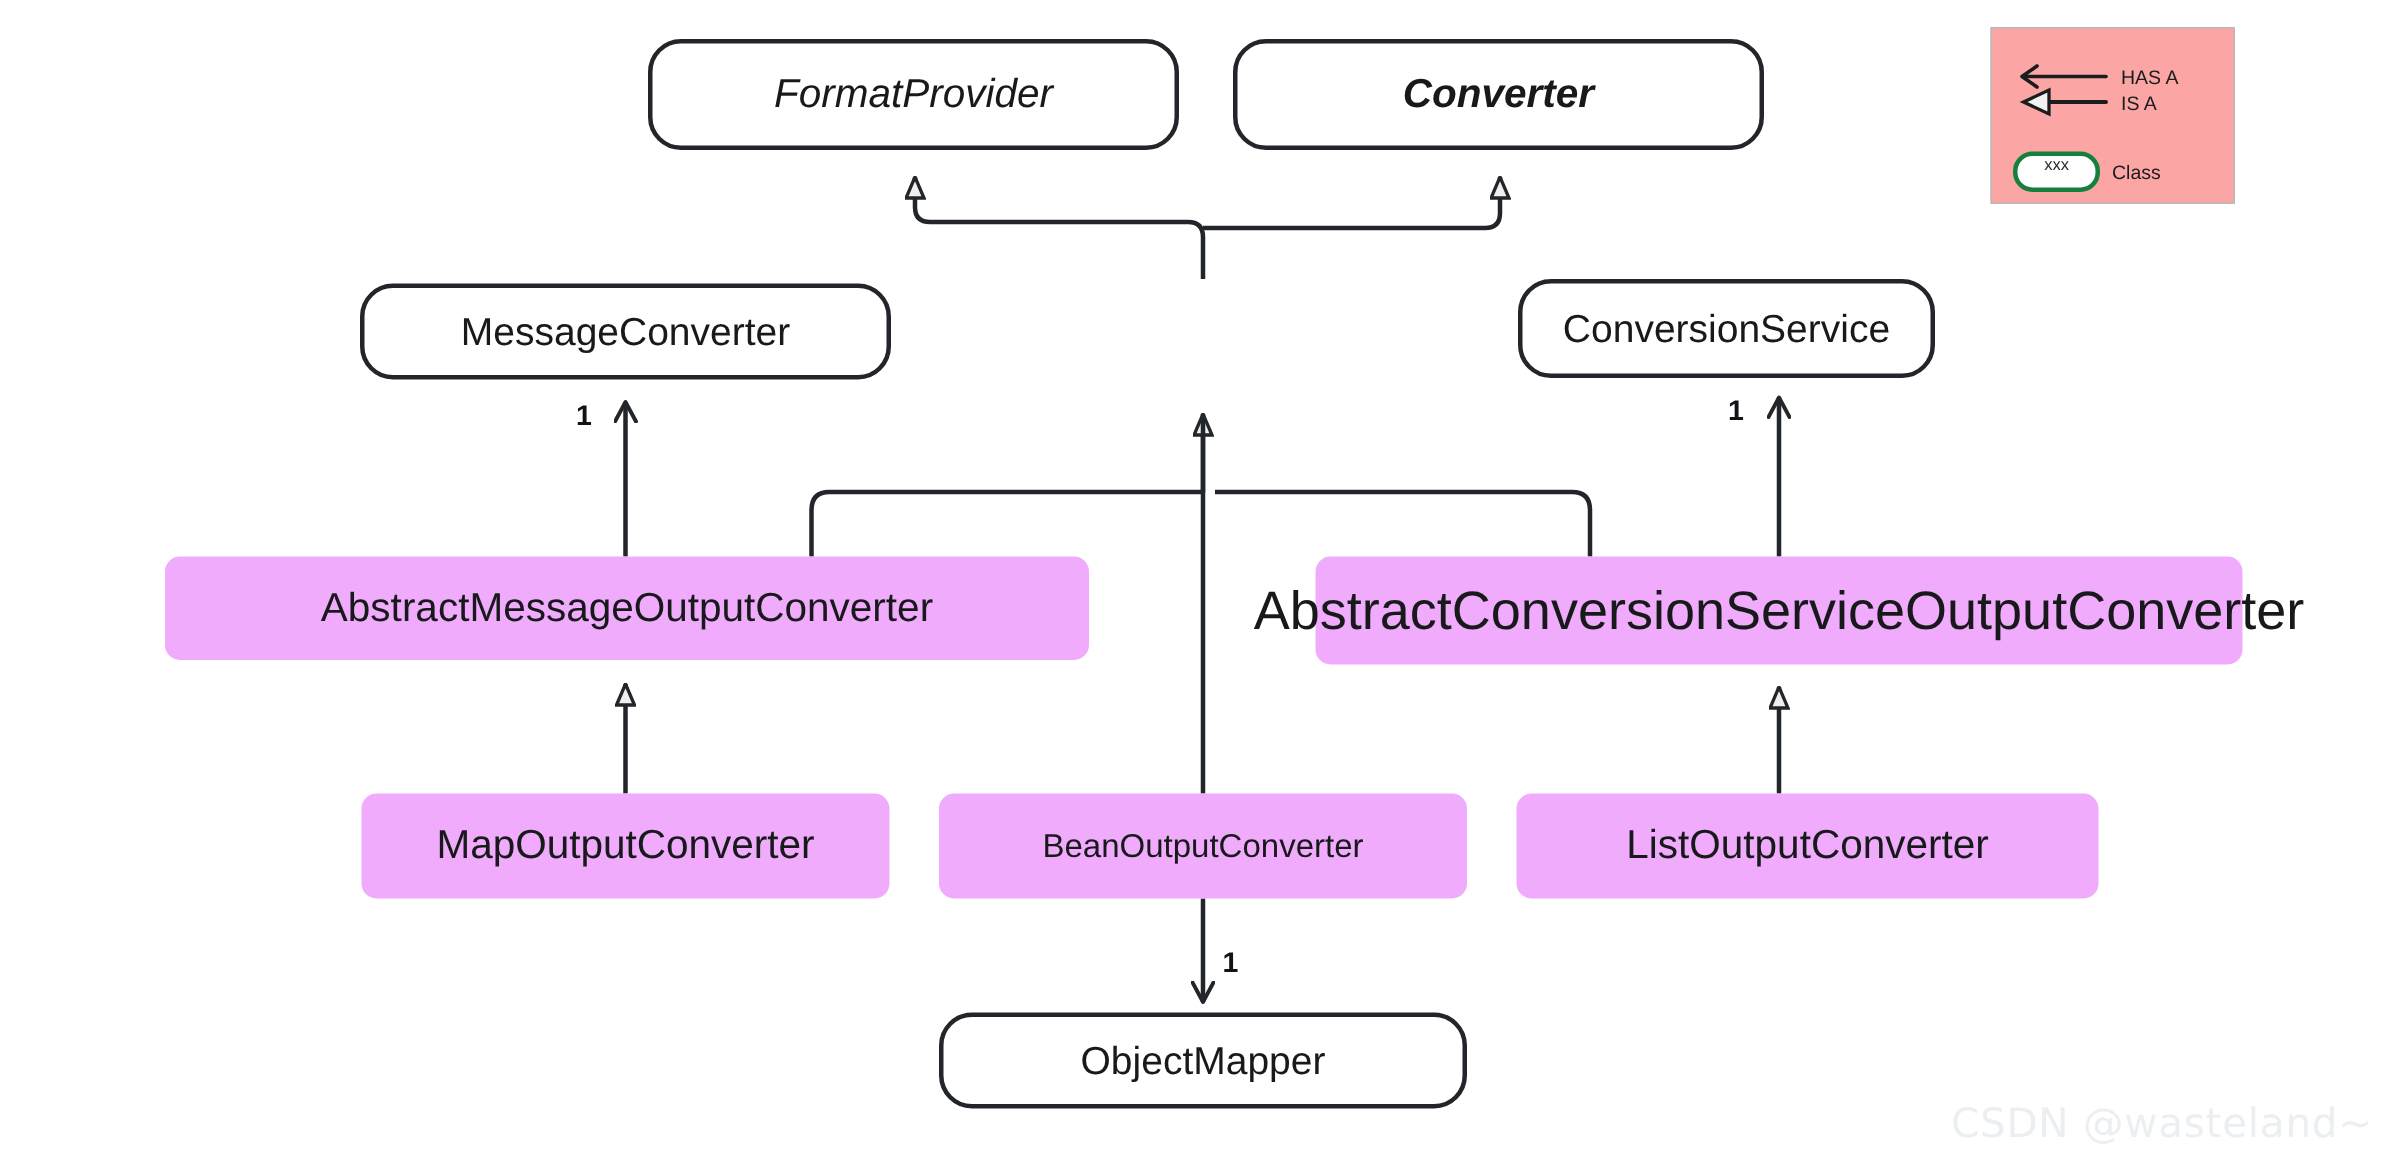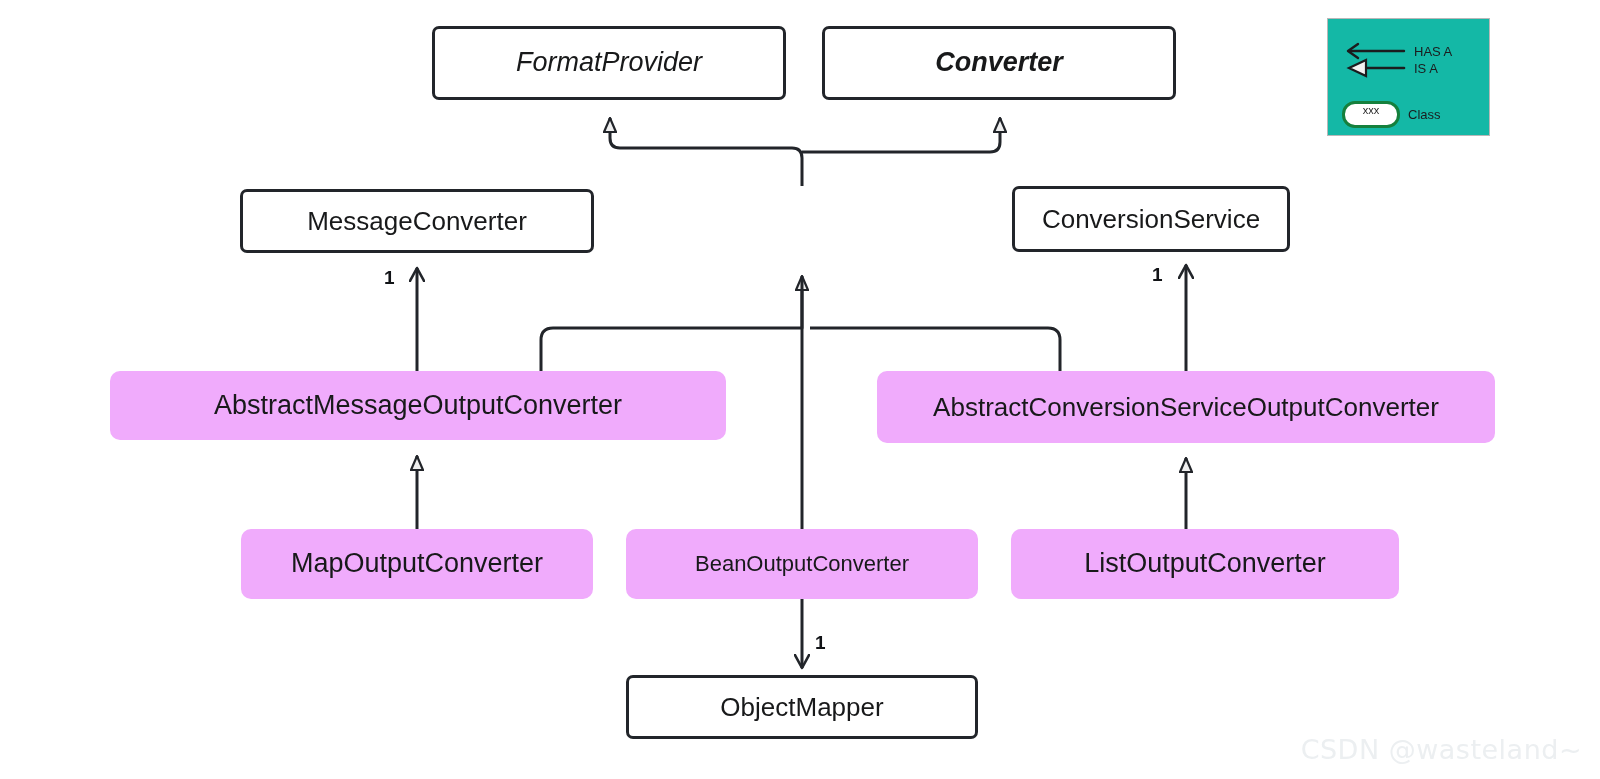--- a/index.html
+++ b/index.html
@@ -16,41 +16,41 @@
     box-sizing:border-box;
     display:flex;align-items:center;justify-content:center;
     text-align:center;
     color:#18191a;
     line-height:1.1;
     z-index:3;
   }
   .node.plain{
     background:#ffffff;
     border:3px solid #22252a;
-    border-radius:7px;
+    border-radius:22px;
   }
   .node.accent{
     background:#f0abfc;
     border:none;
     border-radius:10px;
   }
   .node .lbl{display:block;padding:0 14px;white-space:nowrap;}
   .italic .lbl{font-style:italic;}
 
   
   .mult{
     position:absolute;
     font-size:19px;font-weight:bold;color:#111316;
     z-index:4;
   }
 
   
   #legend{
     position:absolute;left:1327px;top:18px;width:163px;height:118px;
-    background:#14b8a6;border:1px solid #b8b8b8;box-sizing:border-box;
+    background:#fca5a5;border:1px solid #b8b8b8;box-sizing:border-box;
     z-index:5;
   }
   #legend .row{position:absolute;display:flex;align-items:center;}
   #legend .ltext{font-size:13px;color:#1b1c1e;margin-left:8px;white-space:nowrap;}
   #legend .mini-class{
     width:58px;height:27px;border:3px solid #15803d;border-radius:13px;background:#fff;
     display:flex;align-items:flex-start;justify-content:center;
     font-size:11px;color:#2a2a2a;box-sizing:border-box;
   }
 
@@ -122,21 +122,21 @@
 
 
   <div class="node plain" style="left:1012px;top:186px;width:278px;height:66px;font-size:26px;">
     <span class="lbl">ConversionService</span>
   </div>
 
   <div class="node accent" style="left:110px;top:371px;width:616px;height:69px;font-size:27px;">
     <span class="lbl">AbstractMessageOutputConverter</span>
   </div>
 
-  <div class="node accent" style="left:877px;top:371px;width:618px;height:72px;font-size:26px;">
+  <div class="node accent" style="left:877px;top:371px;width:618px;height:72px;font-size:36px;">
     <span class="lbl">AbstractConversionServiceOutputConverter</span>
   </div>
 
   <div class="node accent" style="left:241px;top:529px;width:352px;height:70px;font-size:27px;">
     <span class="lbl">MapOutputConverter</span>
   </div>
 
   <div class="node accent" style="left:626px;top:529px;width:352px;height:70px;font-size:22px;">
     <span class="lbl">BeanOutputConverter</span>
   </div>

